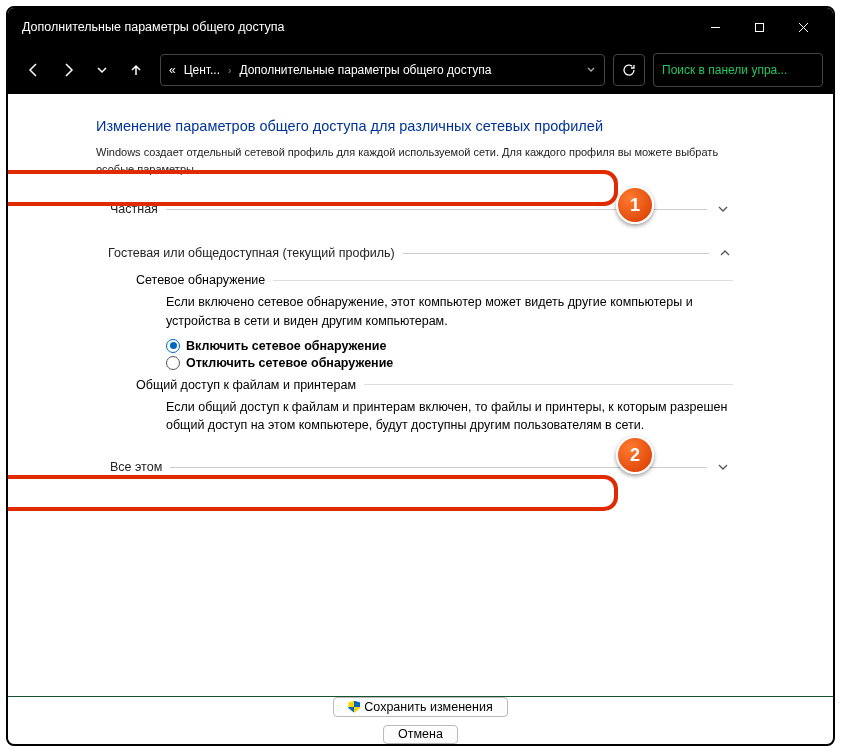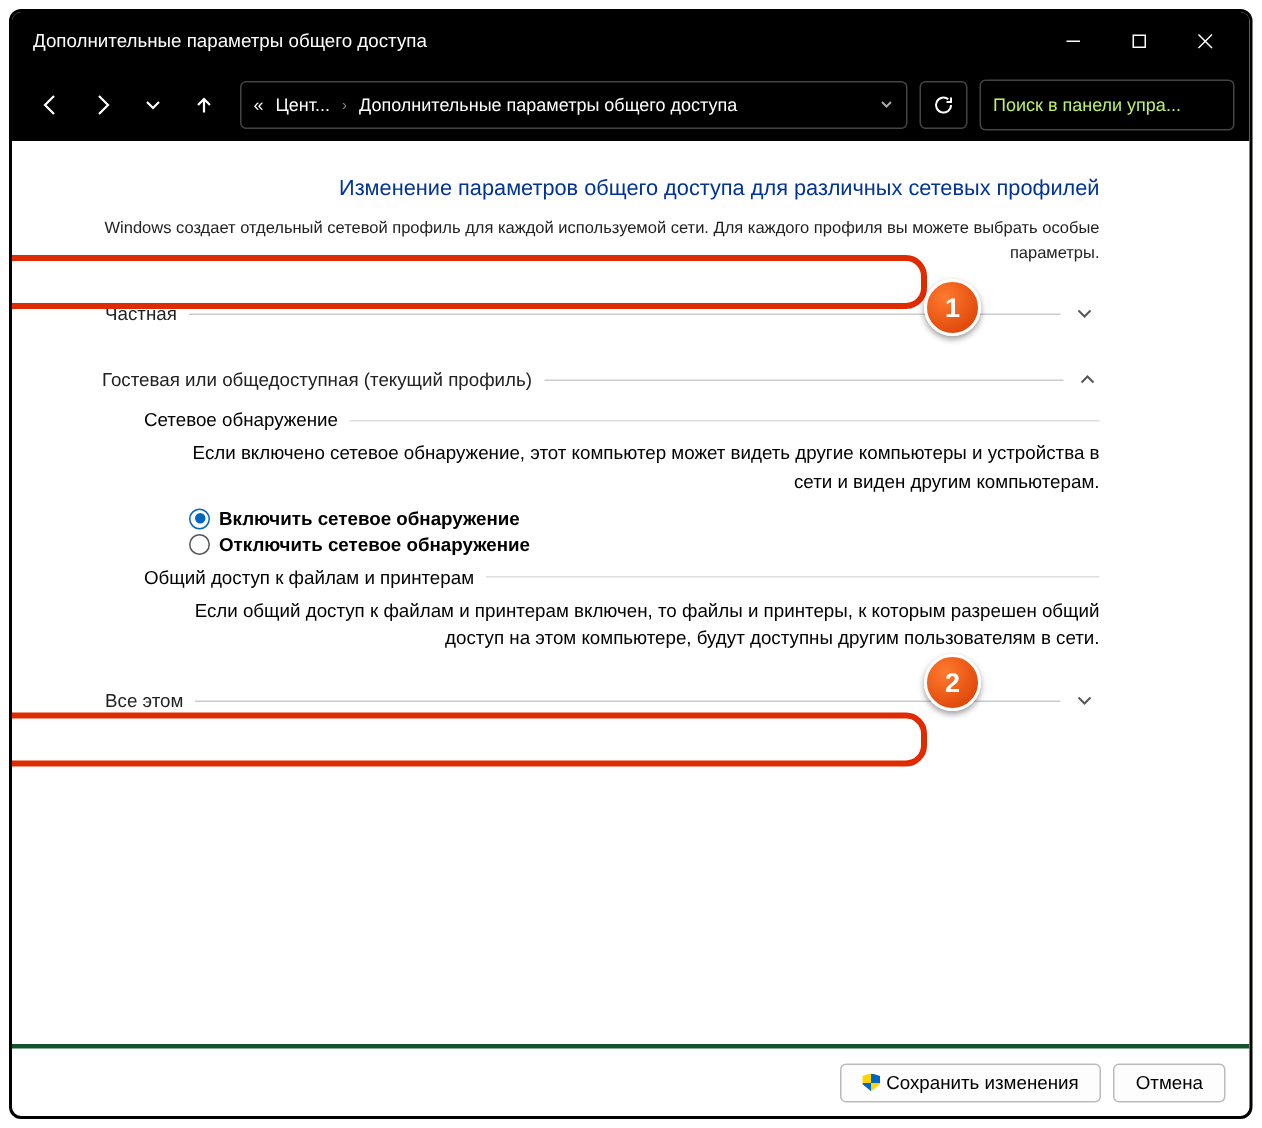--- a/index.html
+++ b/index.html
@@ -64,29 +64,28 @@
   min-width: 0;
 }
 .breadcrumb .sep { color: #888; font-size: 10px; }
 .breadcrumb .path { white-space: nowrap; overflow: hidden; text-overflow: ellipsis; flex: 1; }
 .refresh-btn {
   width: 32px; height: 32px; border: 1px solid #444; border-radius: 4px;
   display: flex; align-items: center; justify-content: center; color: #fff;
 }
 .searchbox {
   width: 170px; height: 32px; border: 1px solid #444; border-radius: 4px;
-  display: flex; align-items: center; color: #bef264;
+  display: flex; align-items: center; color: #22c55e;
   font-size: 12px; padding: 16px 8px; margin-left: 6px;
 }
 .content {
   flex: 1;
   overflow: auto;
-  padding: 24px 100px 10px 48px;
+  padding: 24px 100px 10px 88px;
   position: relative;
-  text-align: right;
 }
 .page-title {
   color: #003399;
   font-size: 14.5px;
   margin-bottom: 10px;
 }
 .page-desc {
   font-size: 11px;
   color: #222;
   line-height: 1.5;
@@ -157,26 +156,27 @@
   background: radial-gradient(circle at 35% 30%, #ff7a2f, #d63a00);
   border: 2px solid #fff;
   box-shadow: 0 2px 4px rgba(0,0,0,0.4);
   color: #fff; font-weight: bold; font-size: 18px;
   display: flex; align-items: center; justify-content: center;
   pointer-events: none;
 }
 
 .footer {
   height: 48px;
-  border-top: 3px solid #14532d;
+  border-top: 1px solid #14532d;
   display: flex;
   align-items: center;
   justify-content: flex-end;
   padding: 0 16px;
   gap: 8px;
+  flex-direction: column;
 }
 .btn {
   height: 26px;
   padding: 0 14px;
   border: 1px solid #bbb;
   border-radius: 4px;
   background: #fdfdfd;
   font-size: 12.5px;
   display: flex; align-items: center; gap: 4px;
 }

